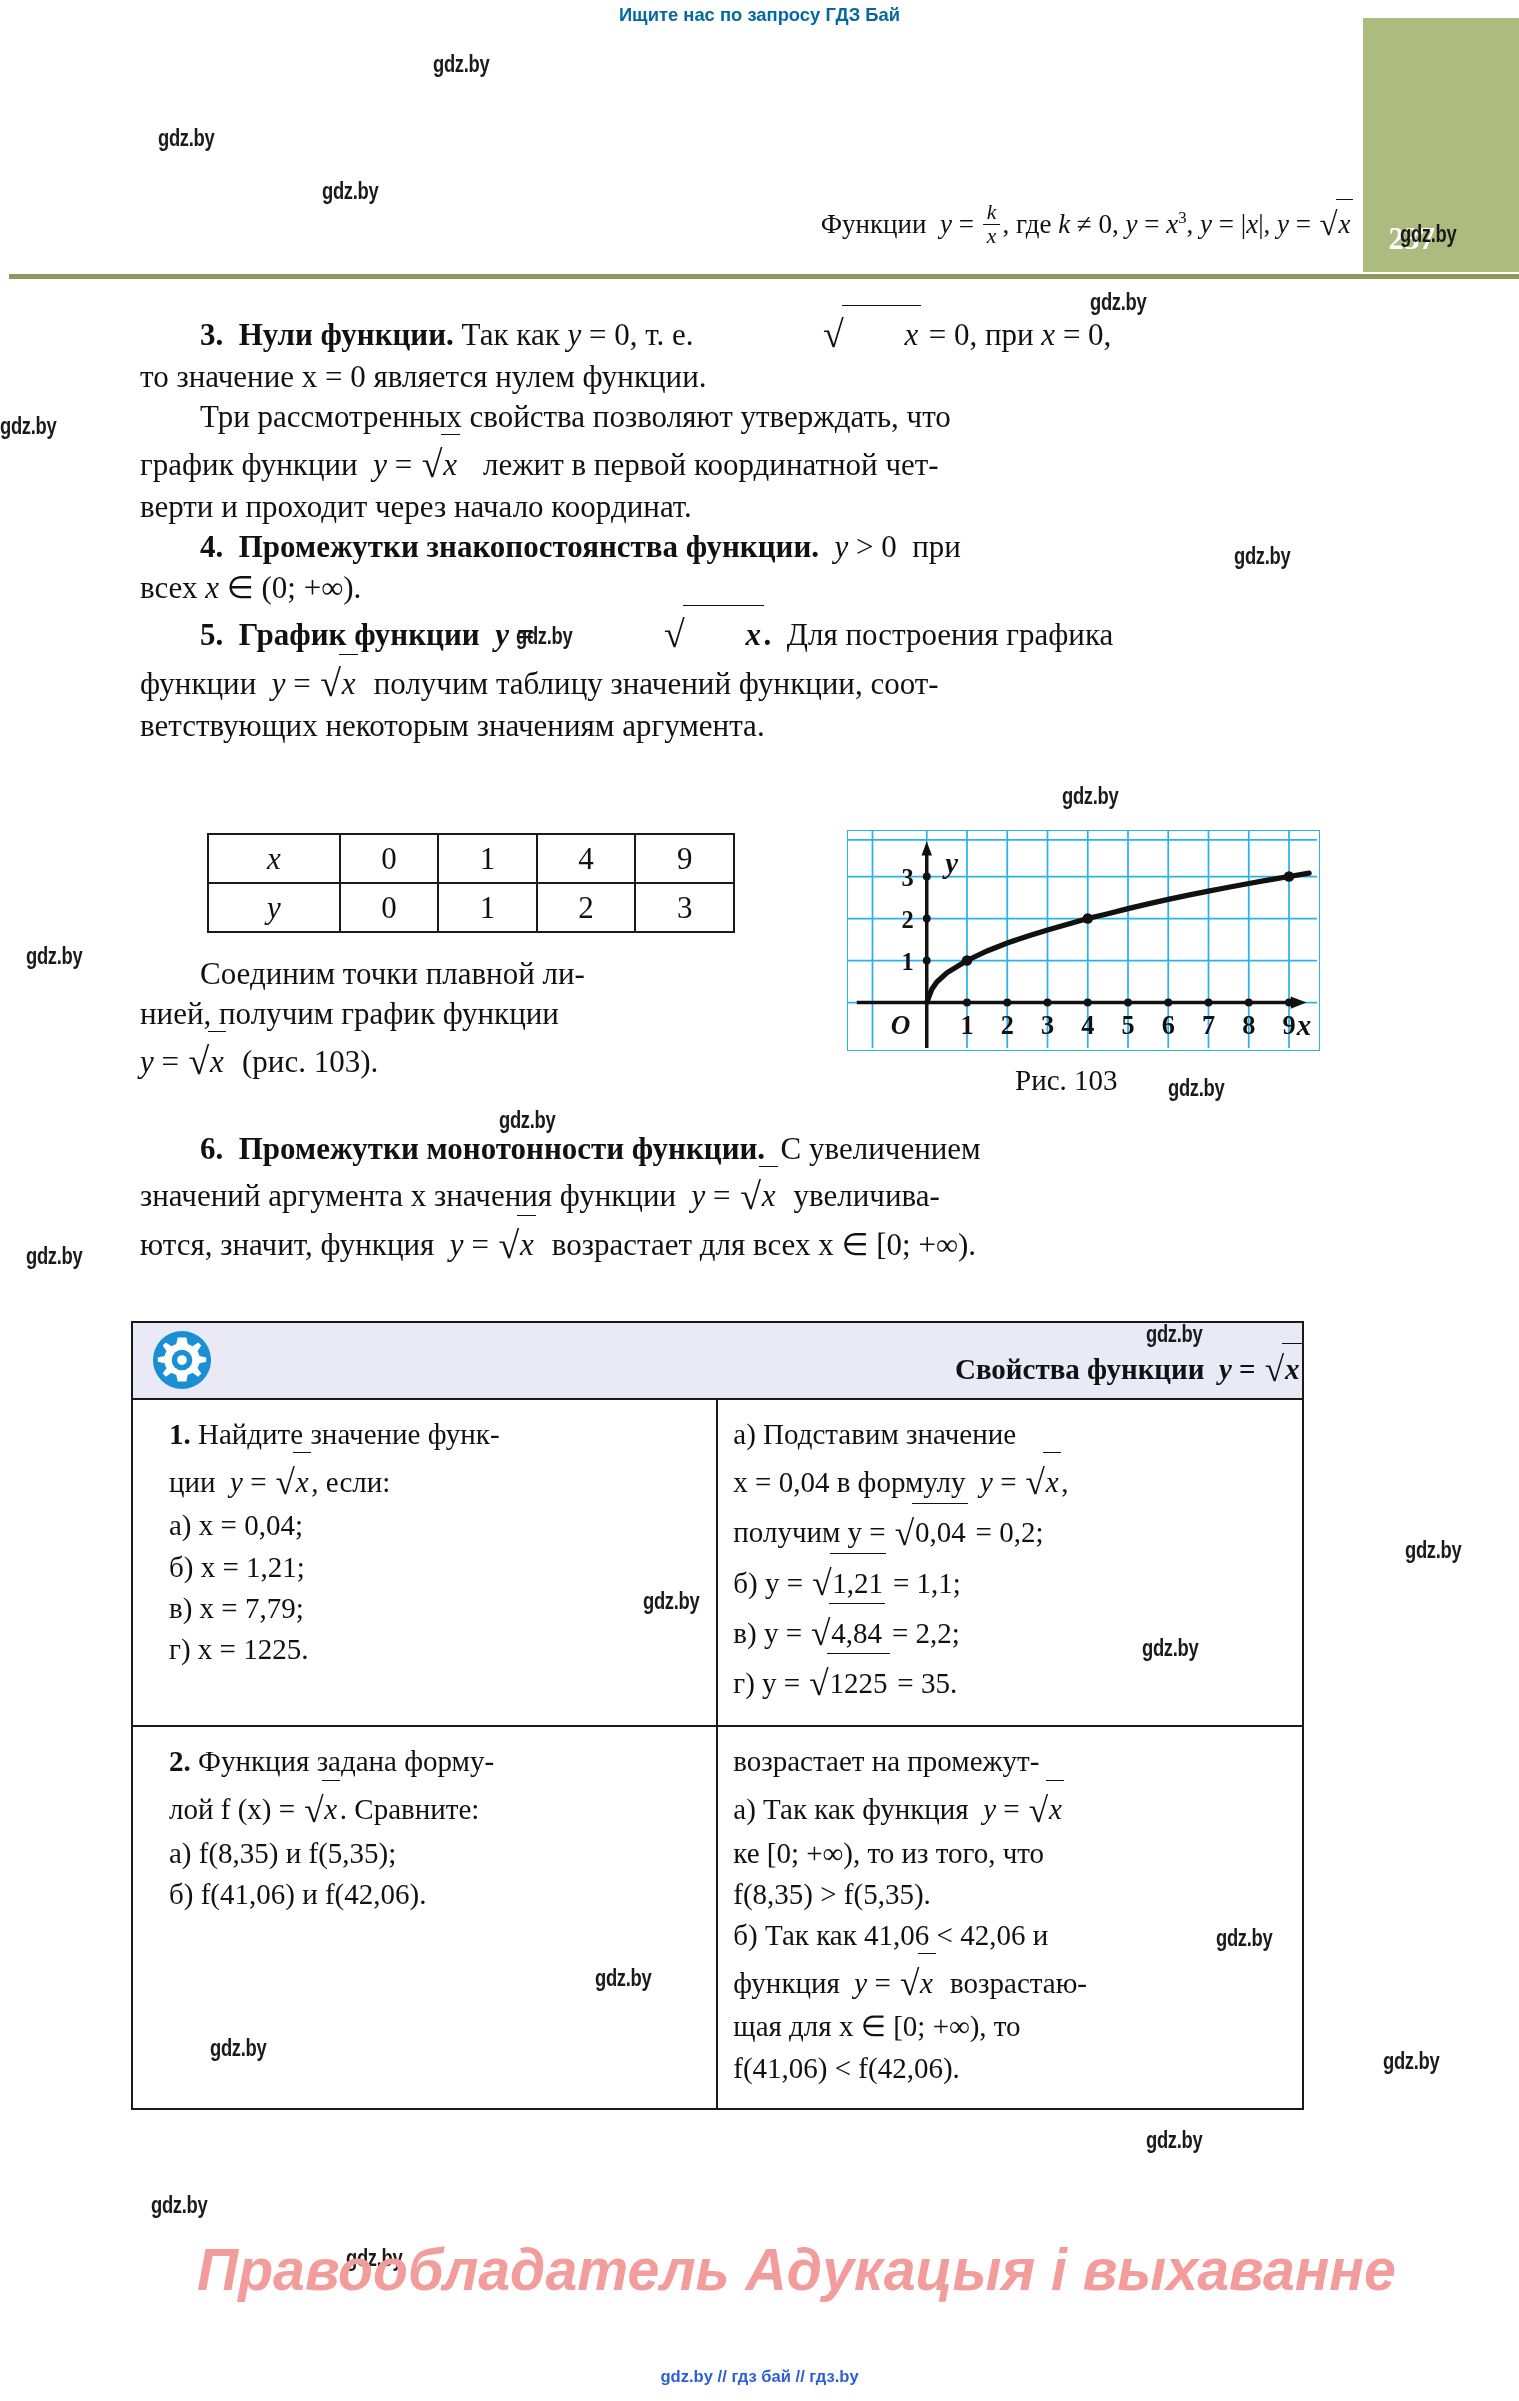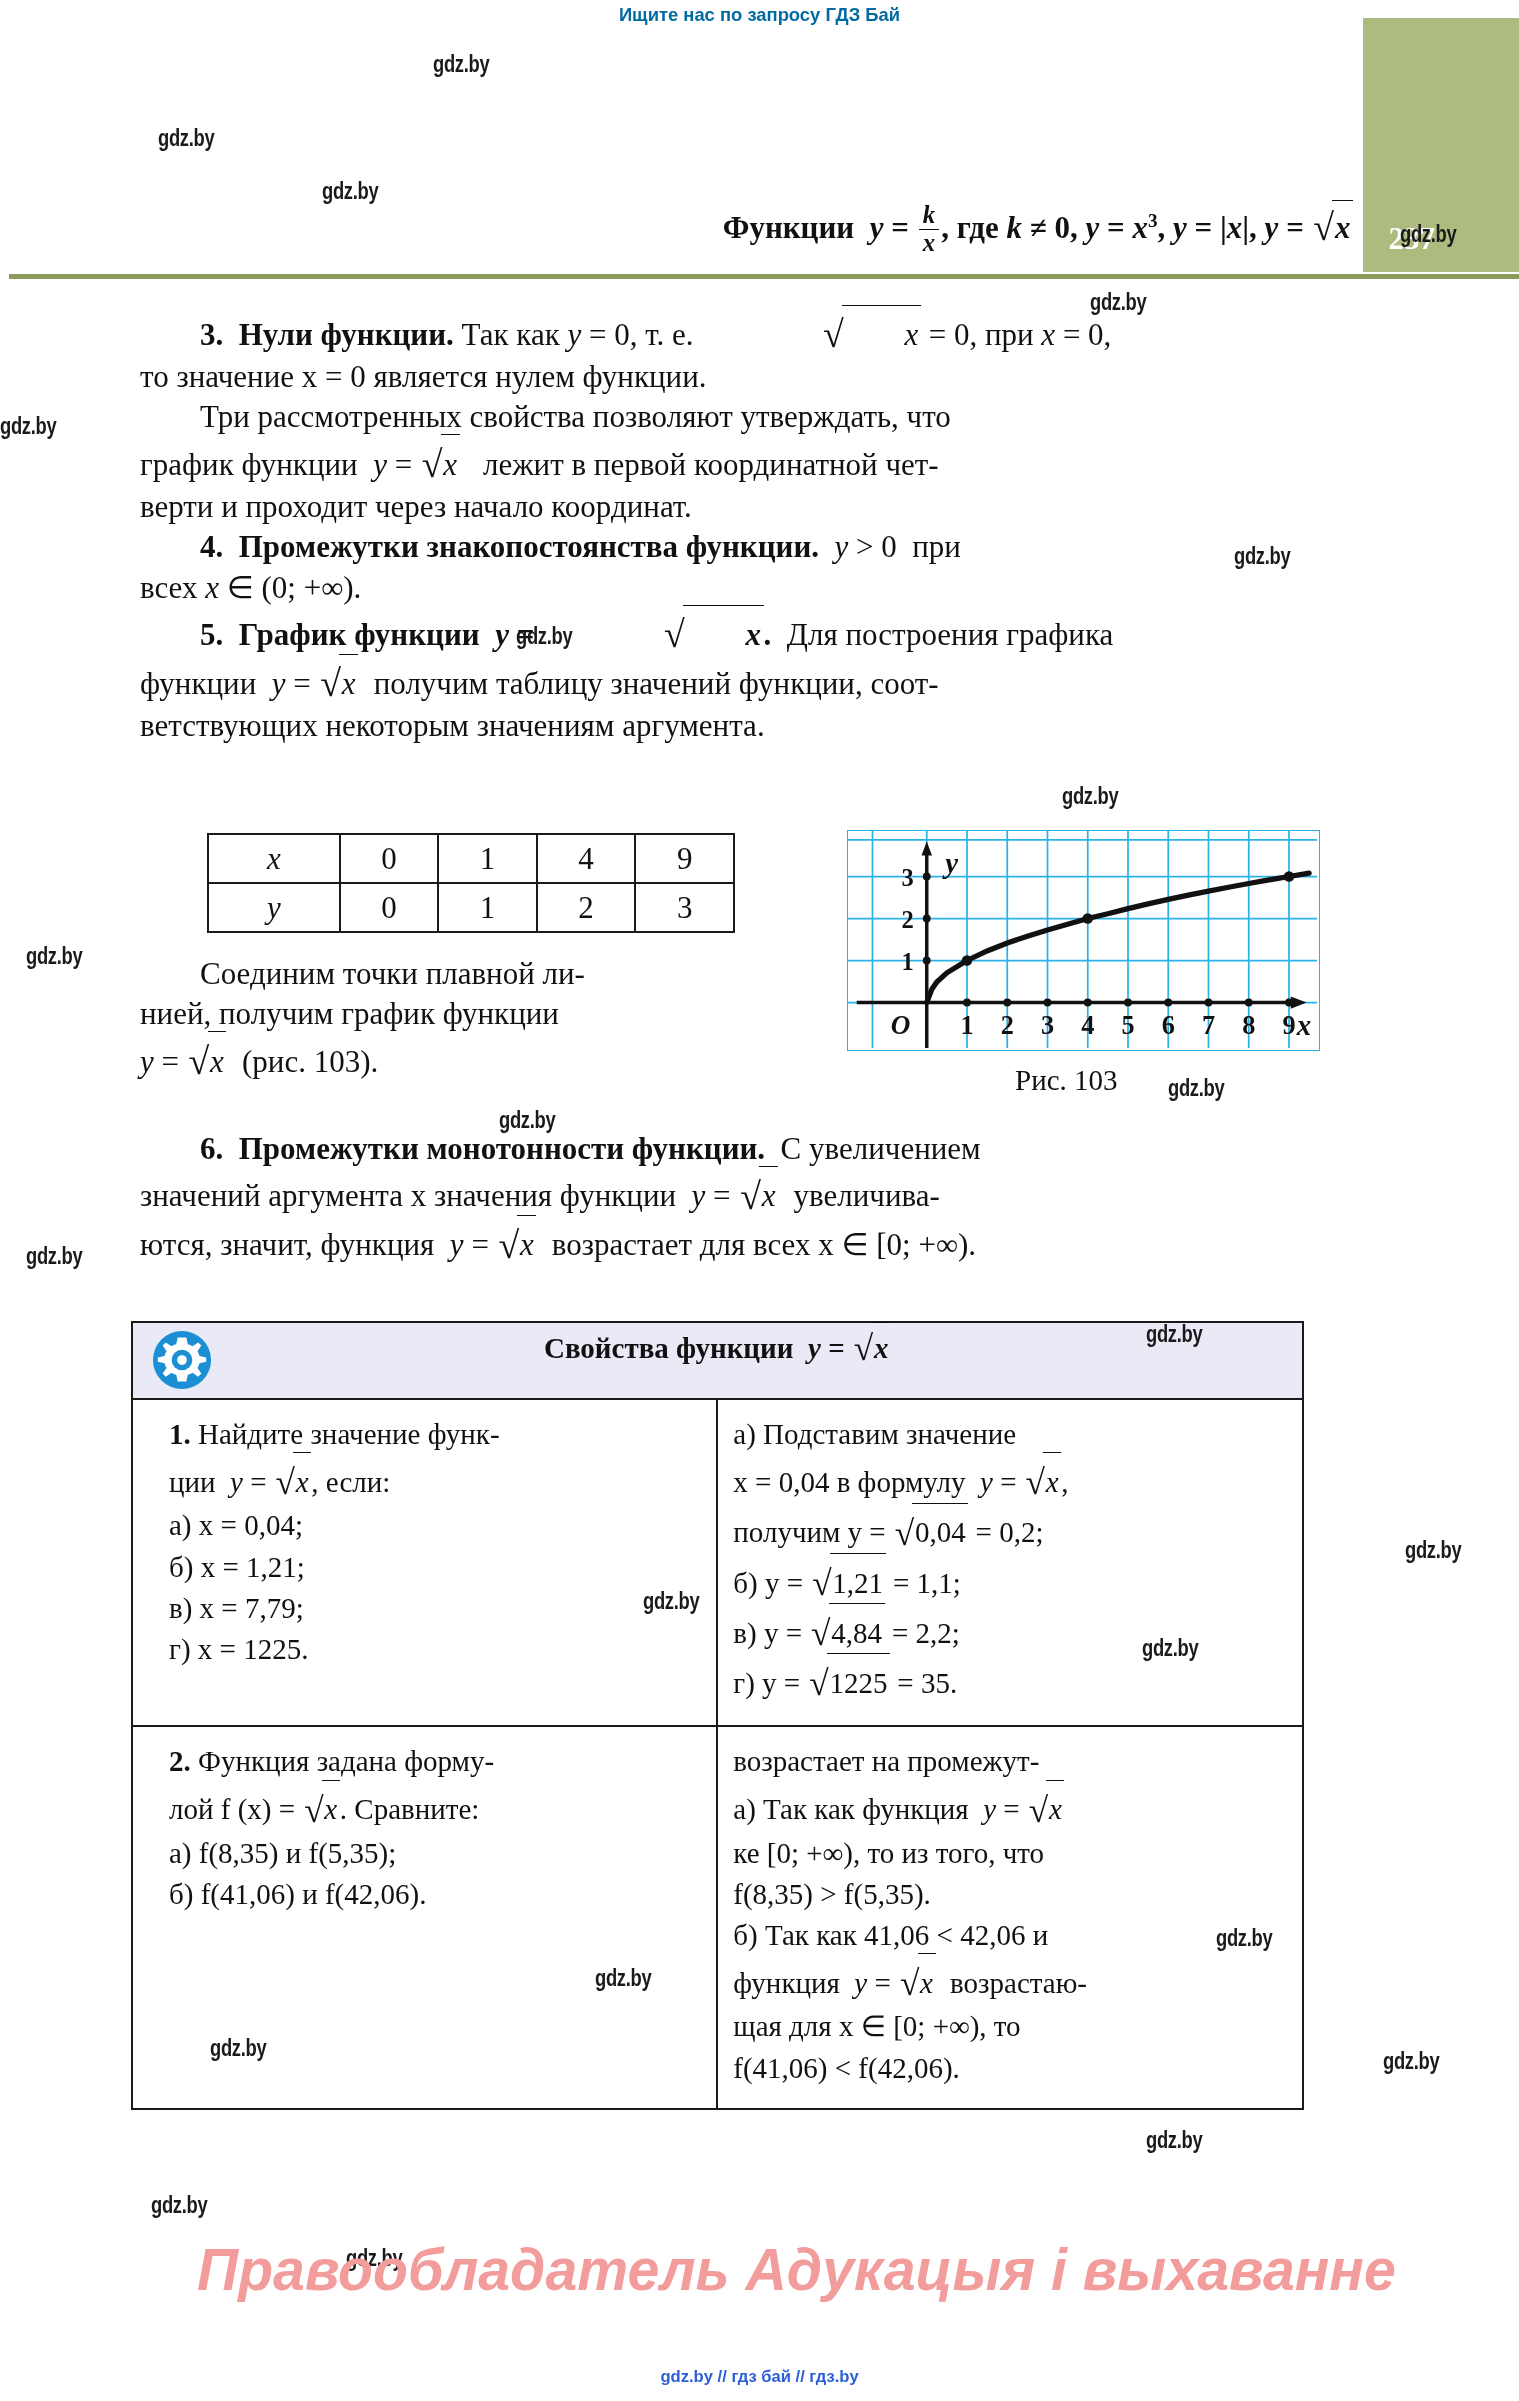--- a/index.html
+++ b/index.html
@@ -65,24 +65,23 @@
     width:156px;height:254px;
     background:#adbb7e;
   }
   .hdr-rule{
     position:absolute;left:8.8px;right:0;top:274px;
     height:5.3px;background:#8a9c5b;
   }
   .hdr-line{
     position:absolute;
     right:166px;top:203px;
-    font-size:31px;
+    font-size:27px;
     white-space:nowrap;
     text-align:right;
-    font-weight:bold;
   }
   .hdr-page{
     position:absolute;
     right:84px;top:221px;
     color:#ffffff;
     font-family:"Liberation Serif", serif;
     font-weight:700;
     font-size:31px;
   }
 
@@ -167,22 +166,22 @@
     background:#e9eaf6;
     height:75px;
     position:relative;
     border-bottom:2.1px solid #1a1a1a;
   }
   .gear{
     position:absolute;left:19px;top:7px;
     width:60px;height:60px;
   }
   .pbox-title{
-    position:absolute;left:0;right:0;top:2px;
-    text-align:center;font-size:29px;font-weight:700;
+    position:absolute;left:0;right:0;top:23px;
+    text-align:right;font-size:29px;font-weight:700;
   }
   .prow{display:flex;}
   .prow + .prow{border-top:2.1px solid #1a1a1a;}
   .pcell{
     padding:14px 15.8px 19px 15.8px;
     font-size:29px;line-height:1.42;
     box-sizing:border-box;
     text-align:justify;
   }
   .pcell p{margin:0;}

